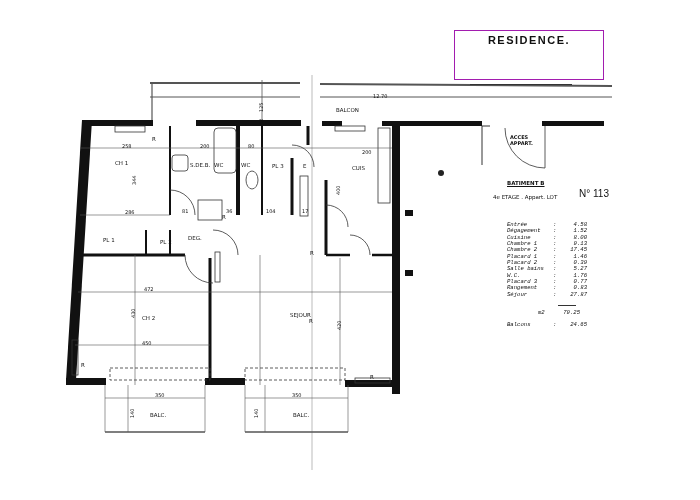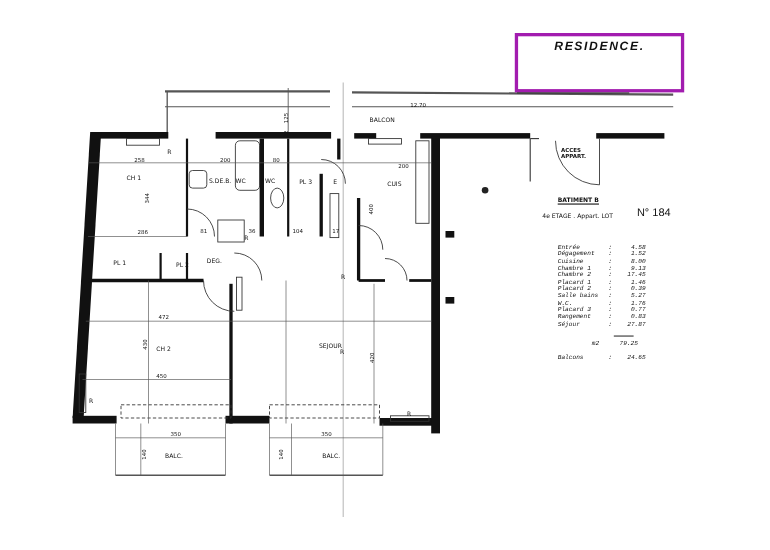--- a/index.html
+++ b/index.html
@@ -1,18 +1,18 @@
 <!DOCTYPE html>
 <html><head>
 <meta charset="utf-8">
 <style>
   html,body{margin:0;padding:0;}
   body{width:700px;height:500px;background:#ffffff;position:relative;overflow:hidden;font-family:"DejaVu Sans",sans-serif;color:#111;}
   #plan{position:absolute;left:0;top:0;}
-  .titlebox{position:absolute;left:468px;top:30px;width:148px;height:48px;border:3px solid #a21caf;font-style:italic;}
+  .titlebox{position:absolute;left:454px;top:30px;width:148px;height:48px;border:1px solid #a21caf;}
   .tb-top{position:absolute;left:0;right:0;top:3px;text-align:center;font-family:"Liberation Sans",sans-serif;font-weight:bold;font-size:11px;letter-spacing:1.5px;}
   .tb-main{position:absolute;left:0;right:0;top:20px;text-align:center;font-family:"Liberation Serif",serif;font-size:22px;letter-spacing:1px;}
   .tb-underline{position:absolute;left:470px;top:84px;width:102px;height:1px;background:#333;}
   .batiment{position:absolute;left:507px;top:180px;font-size:5.5px;font-weight:bold;text-decoration:underline;}
   .etage{position:absolute;left:493px;top:194px;font-size:5.5px;}
   .lotno{position:absolute;left:579px;top:188px;font-family:"Liberation Sans",sans-serif;font-size:10px;}
   .areas{position:absolute;left:507px;top:222px;font-family:"Liberation Mono",monospace;font-style:italic;font-size:5.6px;line-height:6.35px;}
   .arow{display:flex;}
   .arow .n{width:46px;}
   .arow .c{width:12px;}
@@ -131,21 +131,21 @@
   </g>
 </svg>
 
 <div class="titlebox">
   <div class="tb-top">RESIDENCE.</div>
 </div>
 <div class="tb-underline"></div>
 
 <div class="batiment">BATIMENT B</div>
 <div class="etage">4e ETAGE . Appart. LOT</div>
-<div class="lotno">N° 184</div>
+<div class="lotno">N° 113</div>
 
 <div class="areas">
   <div class="arow">
       <span class="n">Entrée</span>
       <span class="c">:</span>
       <span class="v">4.58</span>
     </div>
   <div class="arow">
       <span class="n">Dégagement</span>
       <span class="c">:</span>

